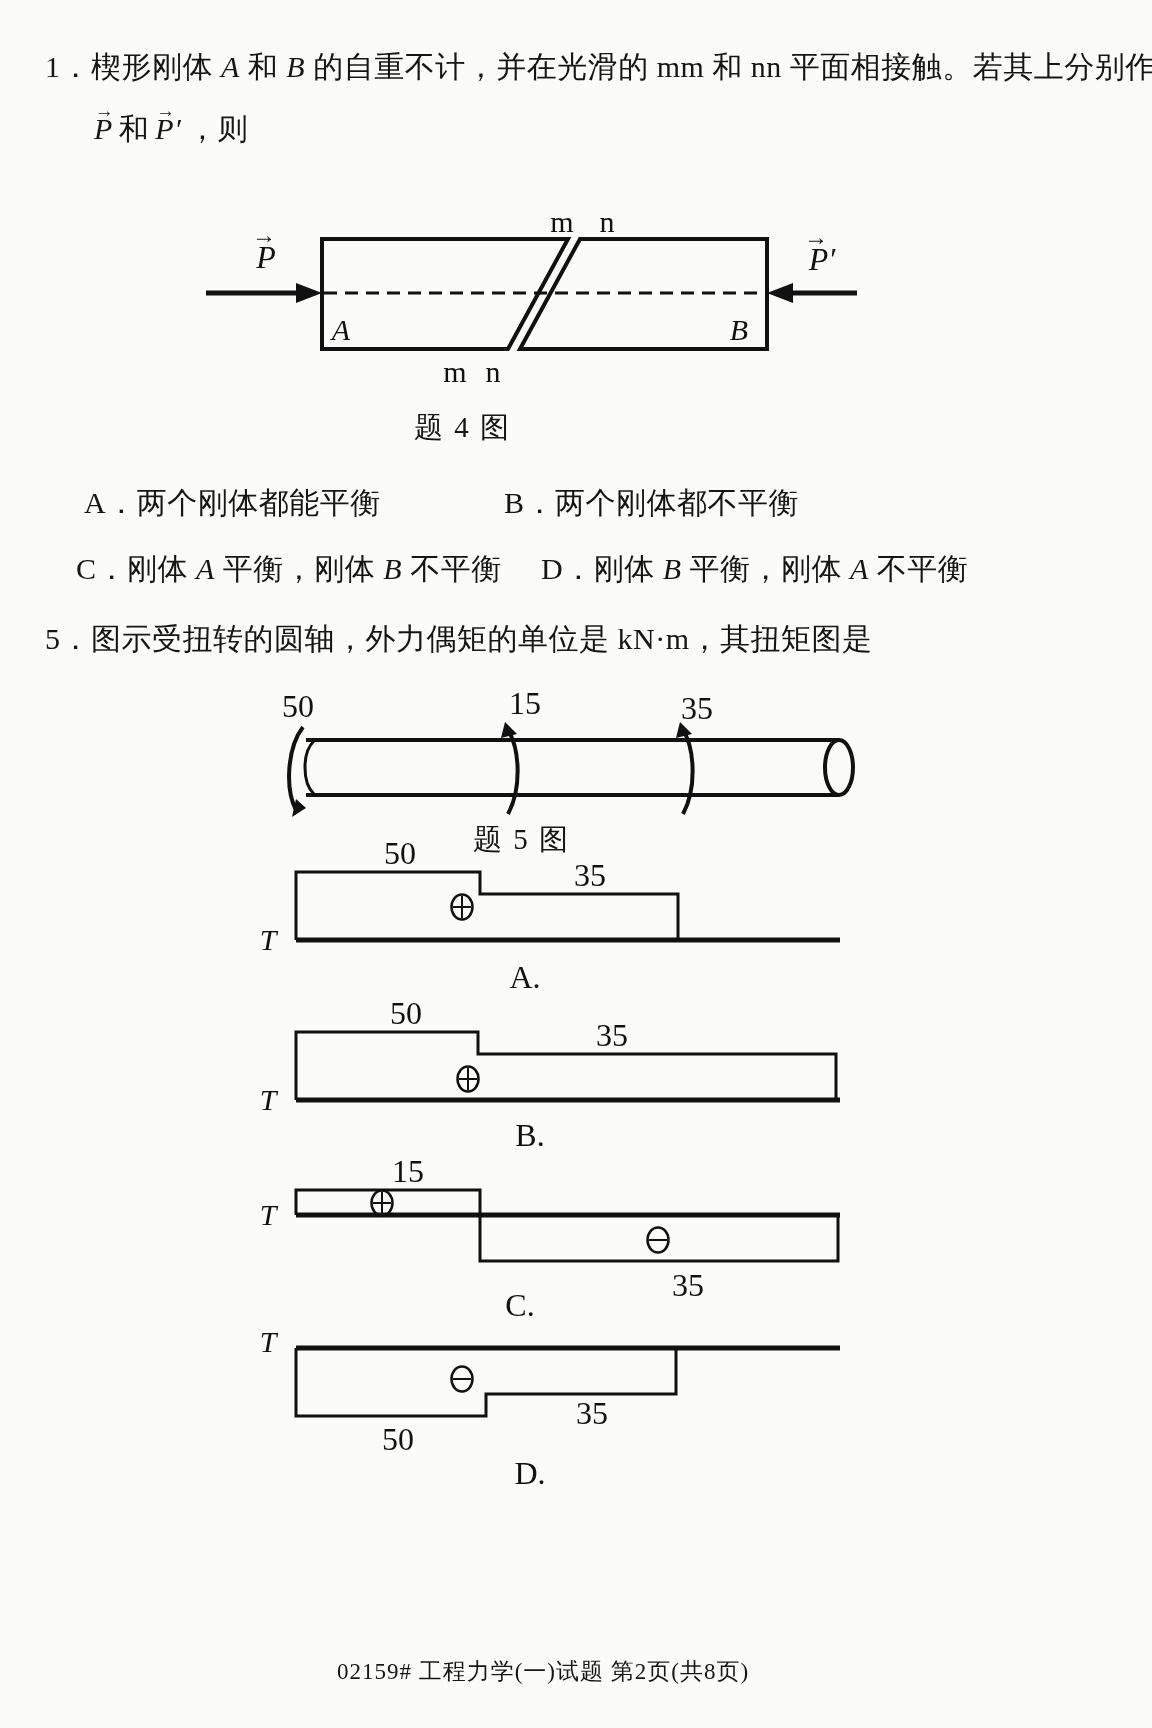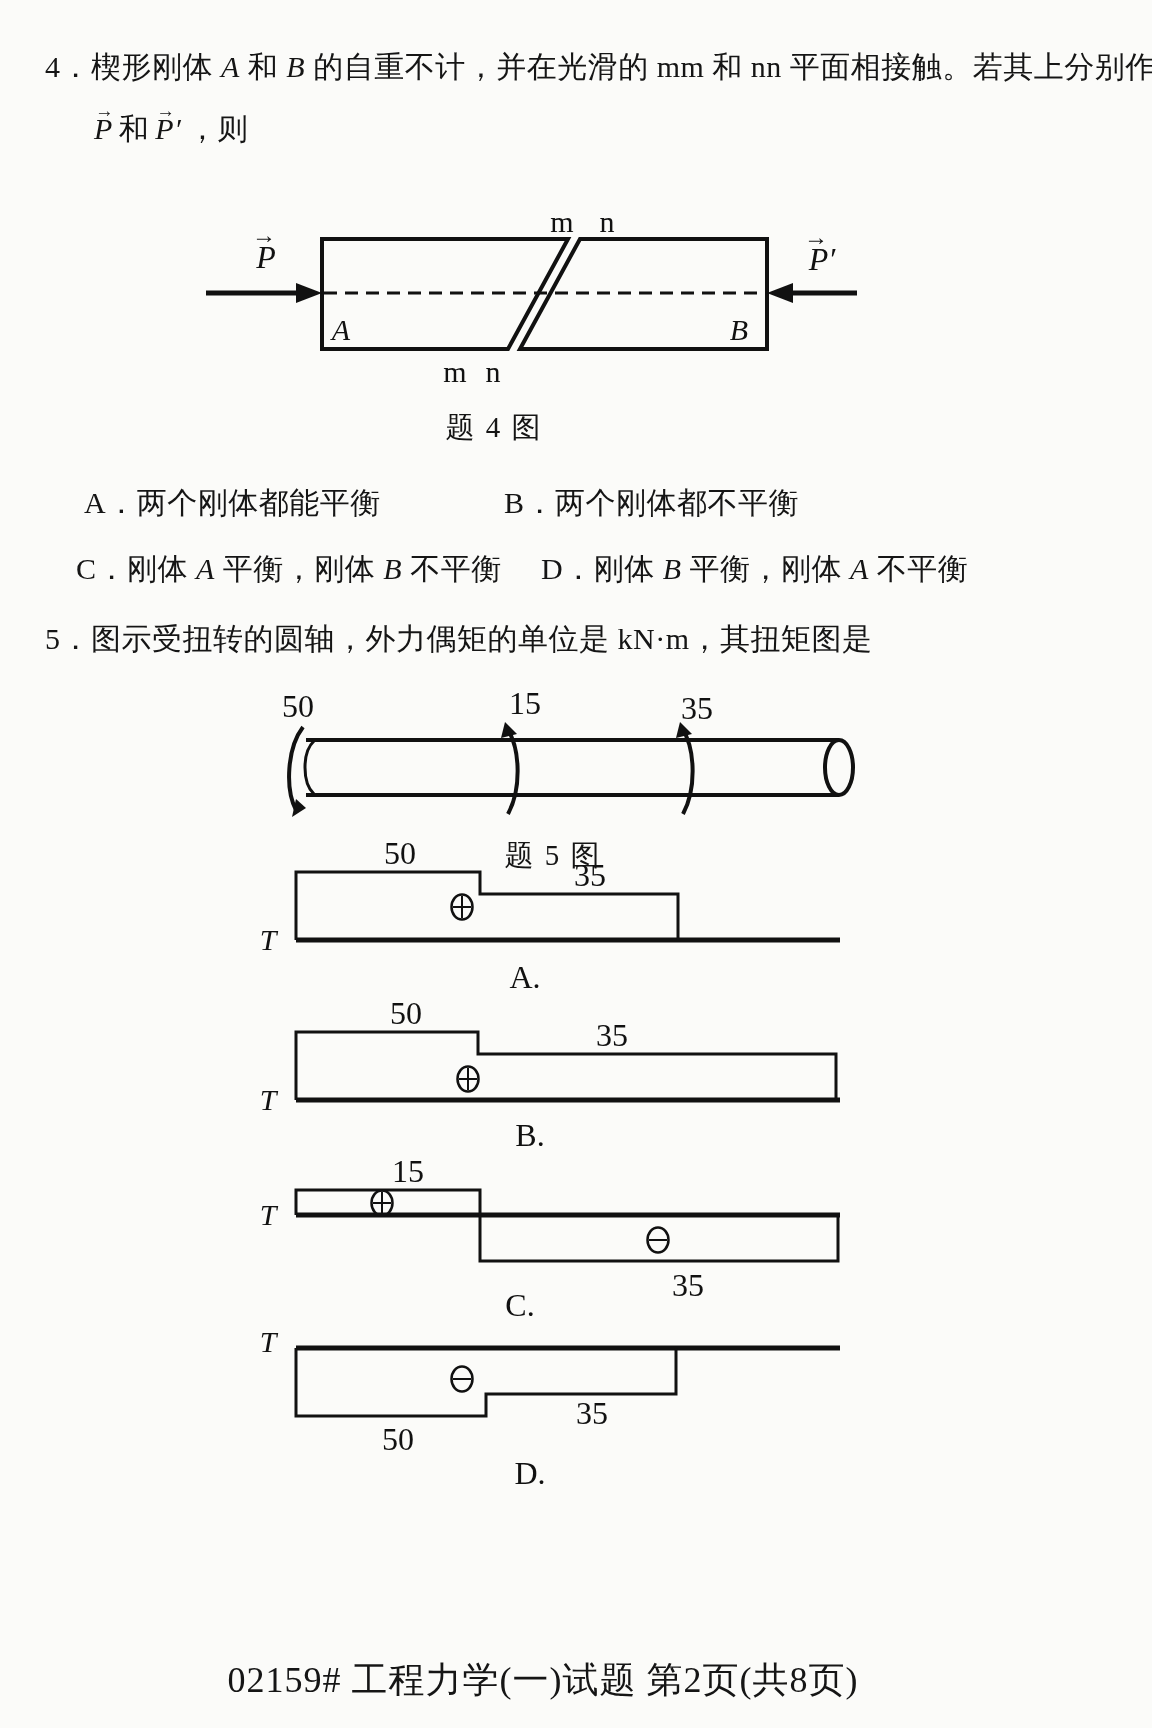--- a/index.html
+++ b/index.html
@@ -5,39 +5,39 @@
   html,body{margin:0;padding:0}
   body{
     width:1152px;height:1728px;position:relative;
     background:#fbfbf9;color:#151515;
     font-family:"Liberation Serif","DejaVu Serif",serif;
     overflow:hidden;
   }
   .abs{position:absolute}
   .qtext{font-size:30px;white-space:nowrap;letter-spacing:.5px}
   .it{font-style:italic}
-  .caption{font-size:29px;text-align:center;letter-spacing:2px}
-  .footer{font-size:36px;text-align:center;letter-spacing:1px}
+  .caption{font-size:29px;text-align:left;letter-spacing:2px}
+  .footer{font-size:23px;text-align:center;letter-spacing:1px}
   .vec{position:relative;display:inline-block;font-style:italic;margin:0 6px}
   .vec .arr{
     position:absolute;left:0;top:-0.66em;width:1.1em;text-align:center;
     font-style:normal;font-size:0.62em;letter-spacing:0;
   }
   svg{position:absolute;overflow:visible}
   svg text{font-family:"Liberation Serif","DejaVu Serif",serif;fill:#111}
   svg .num{font-size:32px}
   svg .lab{font-size:30px}
   svg .itx{font-style:italic}
   svg .shape{fill:none;stroke:#111}
 </style>
 </head>
 <body>
 
 <div class="abs qtext" style="left:45px;top:47px;">
-  <span>4．楔形刚体 </span><span class="it">A</span><span> 和 </span><span class="it">B</span><span> 的自重不计，并在光滑的 mm 和 nn 平面相接触。若其上分别作用</span>
+  <span>1．楔形刚体 </span><span class="it">A</span><span> 和 </span><span class="it">B</span><span> 的自重不计，并在光滑的 mm 和 nn 平面相接触。若其上分别作用</span>
 </div>
 
 <div class="abs qtext" style="left:88px;top:109px;">
   <span class="vec"><span class="arr">→</span><span>P</span></span><span>和</span><span class="vec"><span class="arr">→</span><span>P′</span></span><span>，则</span>
 </div>
 
 <svg style="left:170px;top:196px;" width="720" height="200" viewBox="170 196 720 200">
 
   <polygon class="shape" points="322,239 568,239 508,349 322,349" stroke-width="4" fill="#fbfbf9"></polygon>
 
@@ -104,21 +104,21 @@
   <g>
     <path d="M 683 814 C 696 790 696 750 682 728" class="shape" stroke-width="4"></path>
     <polygon points="680,722 692,734 676,738" fill="#111"></polygon>
   </g>
 
   <text x="298" y="717" class="num" text-anchor="middle">50</text>
   <text x="525" y="714" class="num" text-anchor="middle">15</text>
   <text x="697" y="719" class="num" text-anchor="middle">35</text>
 </svg>
 
-<div class="abs caption" style="left:473px;top:820px;width:160px;margin-top:16px;">题 5 图</div>
+<div class="abs caption" style="left:473px;top:820px;width:160px;">题 5 图</div>
 
 <svg style="left:230px;top:836px;" width="640" height="158" viewBox="230 836 640 158">
   <line x1="296" y1="940" x2="840" y2="940" stroke="#111" stroke-width="5"></line>
   <path d="M 296 940 L 296 872 L 480 872 L 480 894 L 678 894 L 678 940" class="shape" stroke-width="3"></path>
   <g>
     <ellipse cx="462" cy="907" rx="10.5" ry="12.5" class="shape" stroke-width="2.5" fill="#fbfbf9"></ellipse>
     <line x1="462" y1="896" x2="462" y2="918" stroke="#111" stroke-width="2"></line>
     <line x1="453" y1="907" x2="471" y2="907" stroke="#111" stroke-width="2"></line>
   </g>
   <text x="400" y="864" class="num" text-anchor="middle">50</text>

